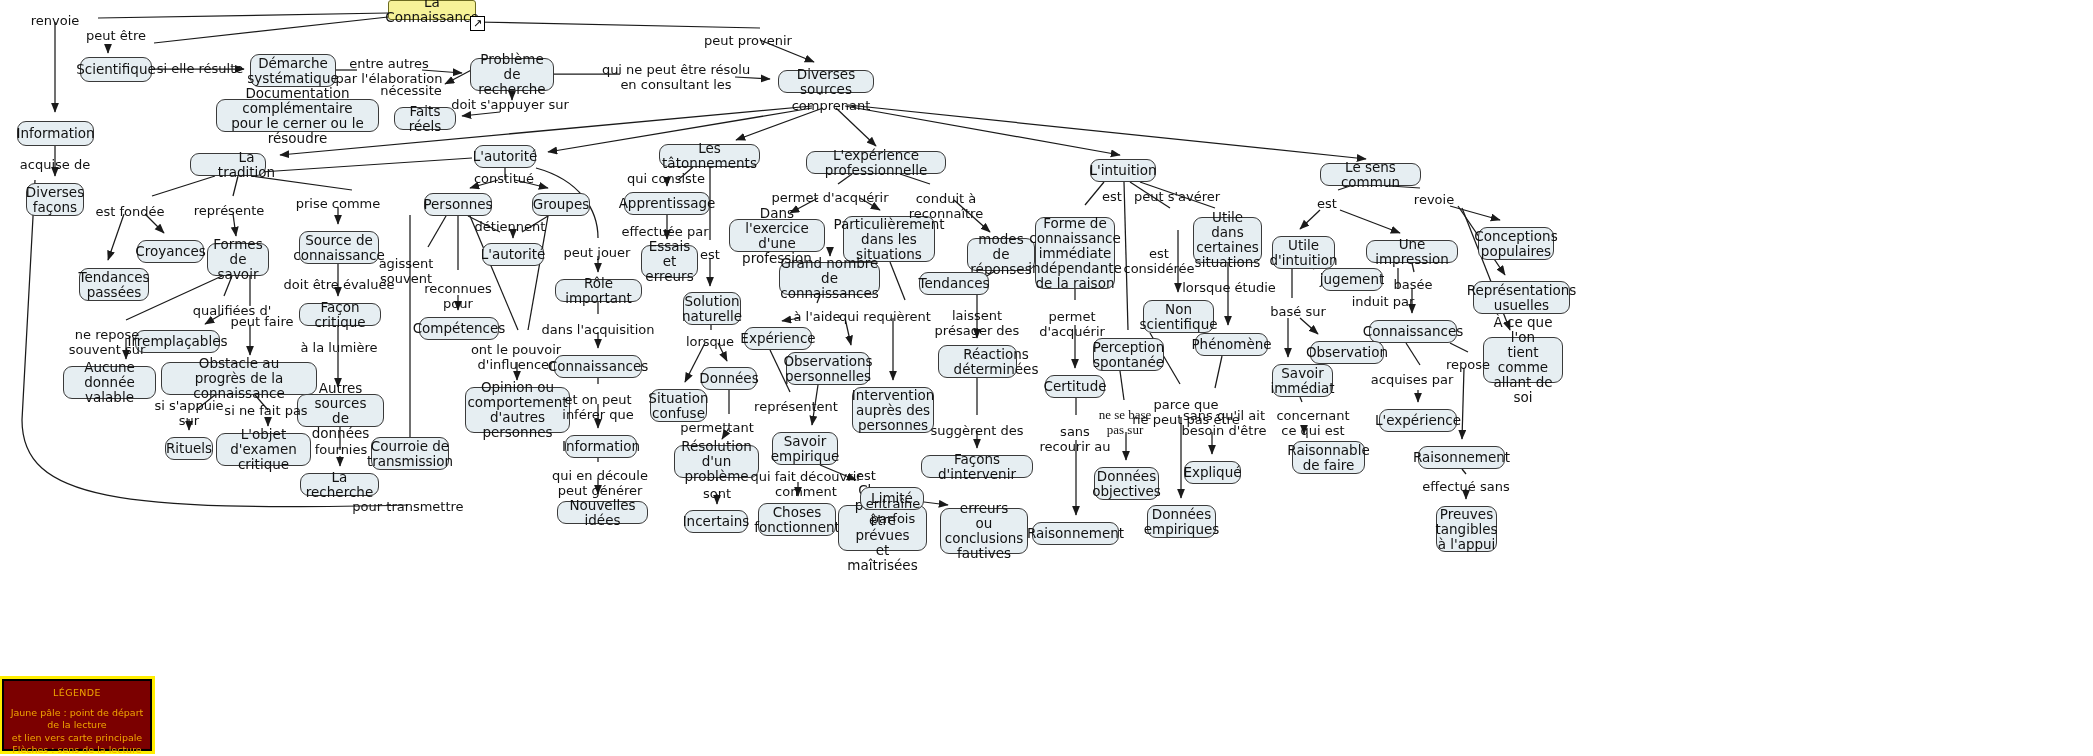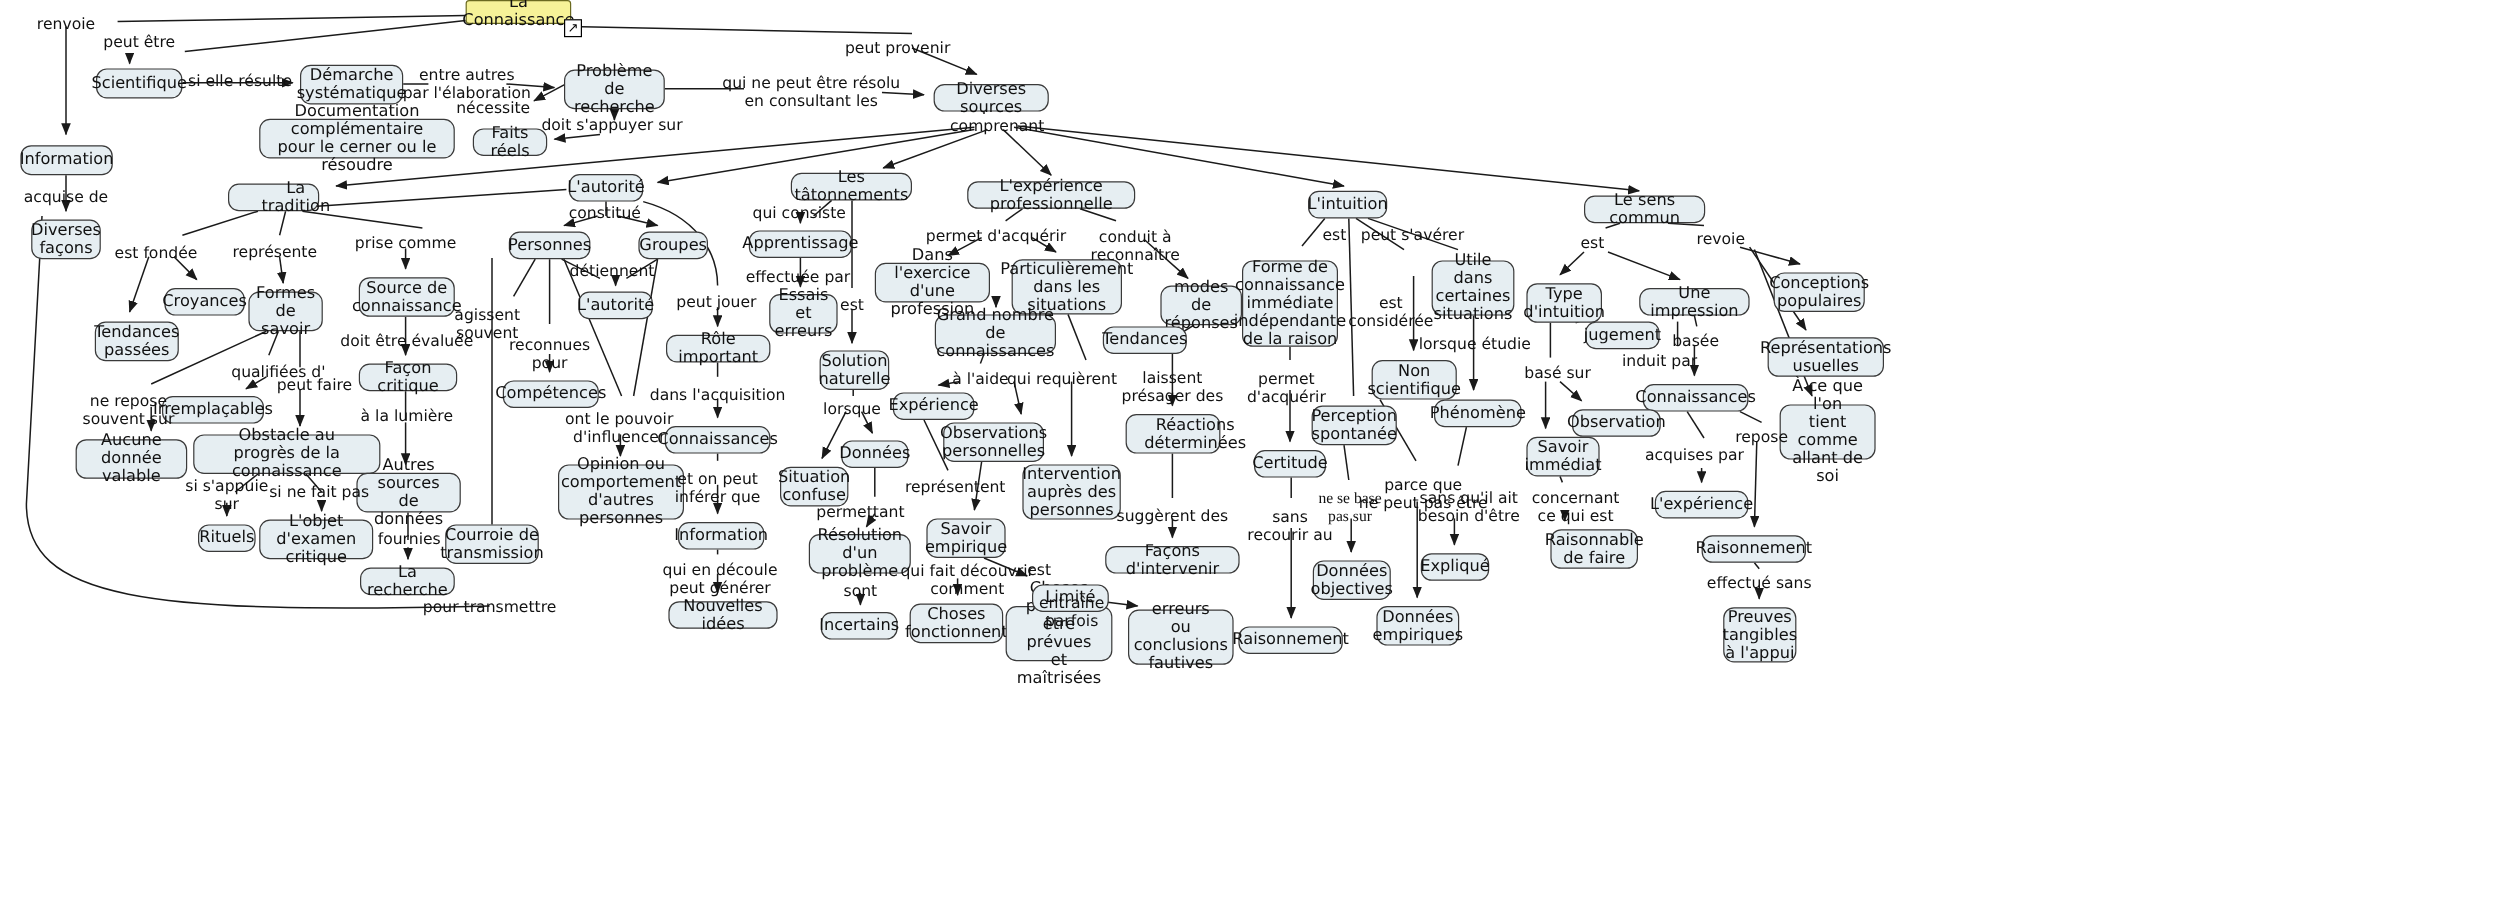--- a/index.html
+++ b/index.html
@@ -341,21 +341,21 @@
       <div class="node" style="left: 1093px; top: 338px; width: 71px; height: 33px;">Perception
 spontanée</div>
       <div class="node" style="left: 1195px; top: 333px; width: 73px; height: 23px;">Phénomène</div>
       <div class="node" style="left: 1045px; top: 375px; width: 60px; height: 23px;">Certitude</div>
       <div class="node" style="left: 1094px; top: 467px; width: 65px; height: 33px;">Données
 objectives</div>
       <div class="node" style="left: 1147px; top: 505px; width: 69px; height: 33px;">Données
 empiriques</div>
       <div class="node" style="left: 1184px; top: 461px; width: 57px; height: 23px;">Expliqué</div>
       <div class="node" style="left: 1032px; top: 522px; width: 87px; height: 23px;">Raisonnement</div>
-      <div class="node" style="left: 1272px; top: 236px; width: 63px; height: 33px;">Type
+      <div class="node" style="left: 1272px; top: 236px; width: 63px; height: 33px;">Utile
 d'intuition</div>
       <div class="node" style="left: 1366px; top: 240px; width: 92px; height: 23px;">Une impression</div>
       <div class="node" style="left: 1321px; top: 268px; width: 62px; height: 23px;">jugement</div>
       <div class="node" style="left: 1478px; top: 227px; width: 76px; height: 33px;">Conceptions
 populaires</div>
       <div class="node" style="left: 1473px; top: 281px; width: 97px; height: 33px;">Représentations
 usuelles</div>
       <div class="node" style="left: 1483px; top: 337px; width: 80px; height: 46px;">À ce que l'on
 tient comme
 allant de soi</div>
@@ -452,14 +452,21 @@
       <div class="lbl" style="left: 1298px; top: 305px;">basé sur</div>
       <div class="lbl" style="left: 1383px; top: 295px;">induit par</div>
       <div class="lbl" style="left: 1413px; top: 278px;">basée</div>
       <div class="lbl" style="left: 1313px; top: 409px;">concernant
 ce qui est</div>
       <div class="lbl" style="left: 1412px; top: 373px;">acquises par</div>
       <div class="lbl" style="left: 1468px; top: 358px;">repose</div>
       <div class="lbl" style="left: 1466px; top: 480px;">effectué sans</div>
     </div>
 
+  <div class="legend" style="left:2px;top:679px;width:150px;height:72px;">
+    <div class="lg-title">LÉGENDE</div>
+    <div class="lg-body">Jaune pâle : point de départ de la lecture
+et lien vers carte principale
+Flèches : sens de la lecture
+Maurice St-Louis mars 2013</div>
+  </div>
 
 </div>
 
 </body></html>

